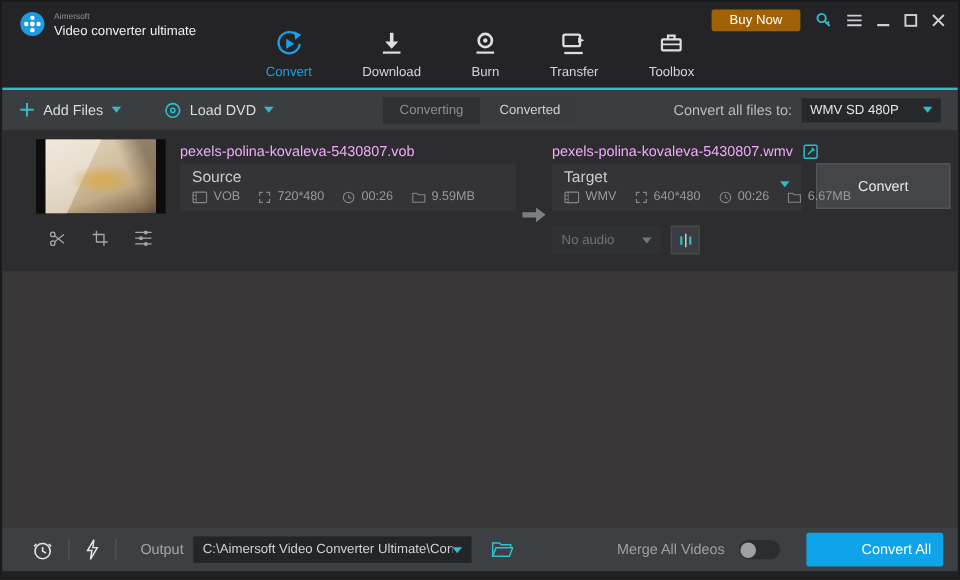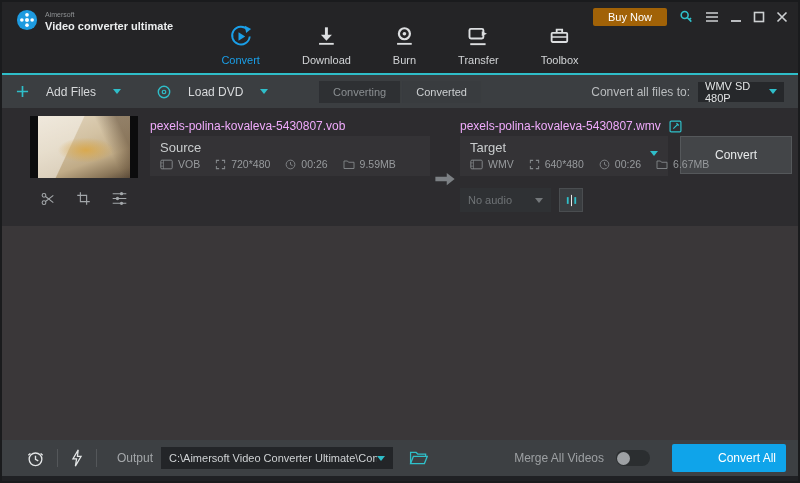--- a/index.html
+++ b/index.html
@@ -19,21 +19,21 @@
 
   
   .header {
     height:73px; flex-shrink:0; position:relative;
     background:#242426;
     border-bottom:2px solid #2fbec9;
   }
   .logo { position:absolute; left:14px; top:7px; display:flex; align-items:center; gap:7px; }
   .logo-text { display:flex; flex-direction:column; line-height:1.25; }
   .brand { font-size:7px; color:#8e9193; }
-  .product { font-size:11px; font-weight:bold; color:#eceeef; }
+  .product { font-size:11px; font-weight:normal; color:#eceeef; }
 
   .nav { position:absolute; left:50%; top:22px; transform:translateX(-50%); display:flex; gap:42px; }
   .nav-item { display:flex; flex-direction:column; align-items:center; gap:6px; cursor:pointer; }
   .nav-item .nav-ic { color:#dcdee0; height:24px; display:flex; align-items:flex-end; }
   .nav-item .nav-label { font-size:11px; color:#d2d4d6; }
   .nav-item.active .nav-ic { color:#1a9fe8; }
   .nav-item.active .nav-label { color:#1a9fe8; }
 
   .winctl { position:absolute; right:10px; top:5px; display:flex; align-items:center; gap:11px; height:20px; }
   .buy-now {
@@ -41,40 +41,40 @@
     padding:3px 15px; border-radius:2px; cursor:pointer;
   }
   .ctl { color:#cdd0d2; display:flex; align-items:center; cursor:pointer; }
   .ctl.teal { color:#2fc0ca; }
 
   
   .toolbar {
     height:33px; flex-shrink:0; background:#3b3e41;
     display:flex; align-items:center; padding:0 14px; position:relative;
   }
-  .tool-group { display:flex; align-items:center; gap:17px; margin-right:36px; cursor:pointer; }
+  .tool-group { display:flex; align-items:center; gap:7px; margin-right:36px; cursor:pointer; }
   .tool-group .tg-label { font-size:12px; color:#d8dadc; }
   .tool-ic { color:#2fbec9; display:flex; }
   .tri-down {
     width:0; height:0; display:inline-block;
     border-left:4px solid transparent; border-right:4px solid transparent;
     border-top:5px solid currentColor;
   }
   .teal-tri { color:#2fbec9; }
   .gray-tri { color:#73777a; }
 
   .mid-tabs { position:absolute; left:50%; transform:translateX(-50%); display:flex;text-align:right; }
   .mid-tab { height:22px; padding:0 14px; font-size:11px; display:flex; align-items:center; cursor:pointer; }
   .mid-tab.sel { background:#2e3033; color:#8b8f92; }
   .mid-tab.unsel { background:#393c3f; color:#cdd0d2; margin-left:2px; }
 
   .tb-right { margin-left:auto; display:flex; align-items:center; gap:8px; }
   .tb-right .cvt-label { font-size:12px; color:#b9bcbe; }
   .fmt-select {
-    width:86px; height:20px; background:#26282b;
+    width:116px; height:20px; background:#26282b;
     display:flex; align-items:center; padding:0 7px; cursor:pointer;
   }
   .fmt-select .fmt-value { font-size:11px; color:#e3e5e6; flex:1; }
 
   
   .content { flex:1; background:#3a3739; display:flex; flex-direction:column; overflow:hidden; }
   .file-strip {
     height:118px; flex-shrink:0; background:#2d2c2f;
     display:flex; padding:8px 10px 0 28px;
   }

